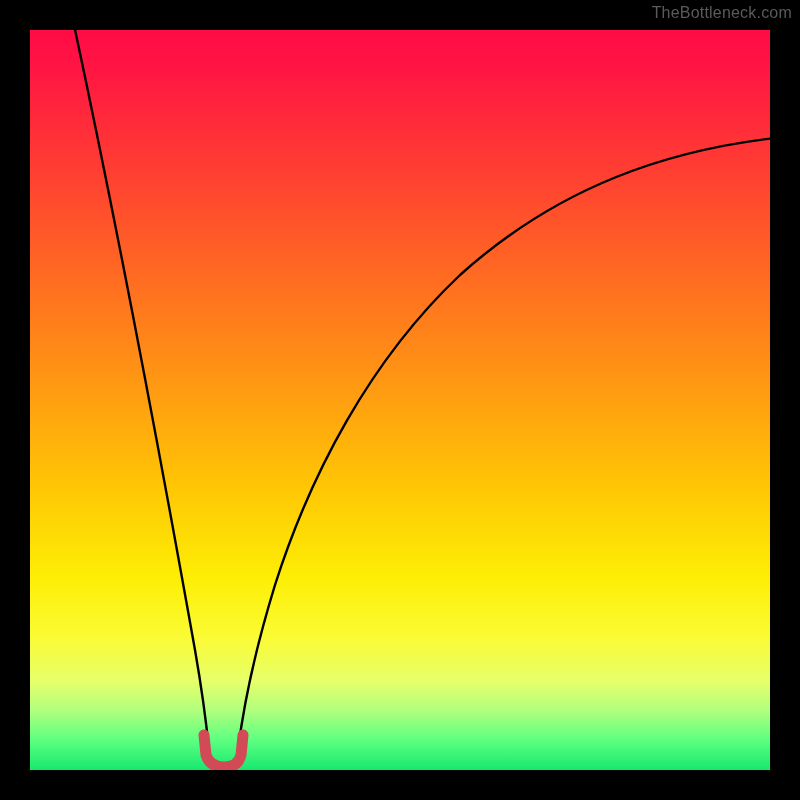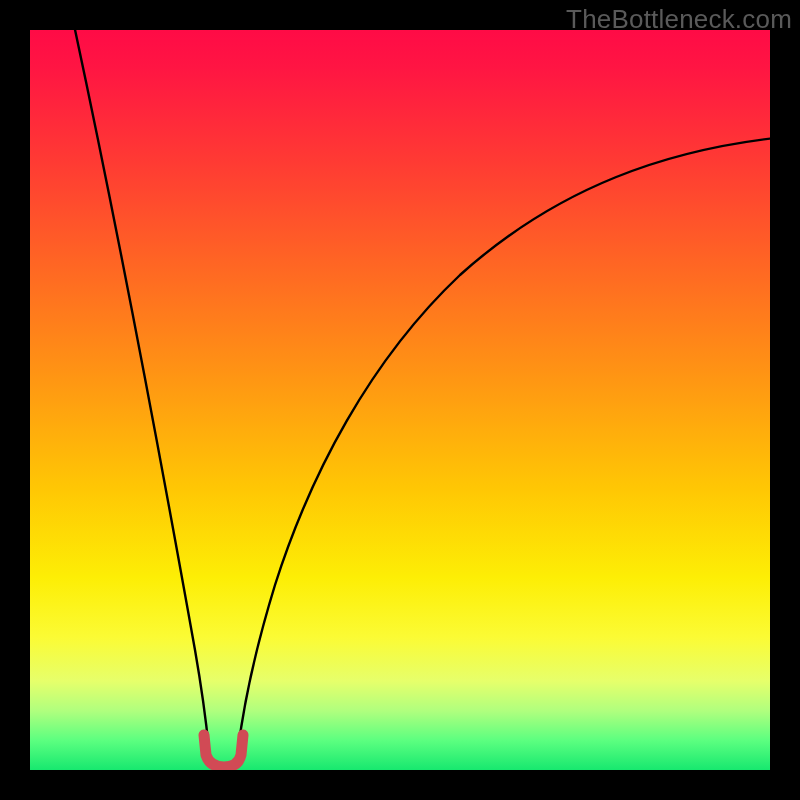--- a/index.html
+++ b/index.html
@@ -37,21 +37,21 @@
       #b0ff7e 92%,
       #5cff80 96%,
       #17e86f 100%
     );
   }
   .watermark {
     position: absolute;
     top: 4px;
     right: 8px;
     color: #5a5a5a;
-    font-size: 26px;
+    font-size: 16px;
     font-weight: 500;
     letter-spacing: 0.2px;
     user-select: none;
   }
   svg.curves {
     position: absolute;
     left: 0;
     top: 0;
     width: 740px;
     height: 740px;

